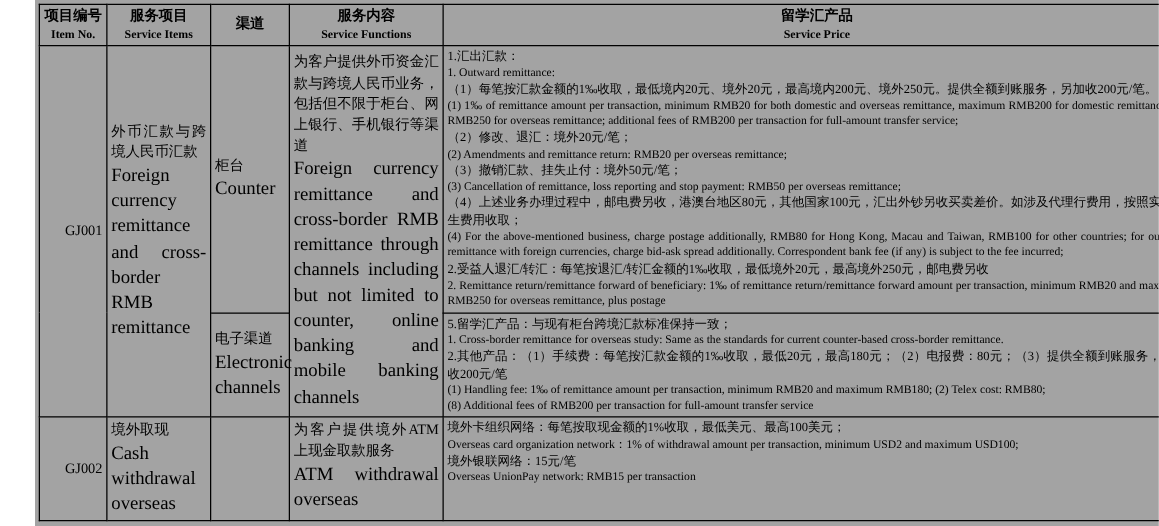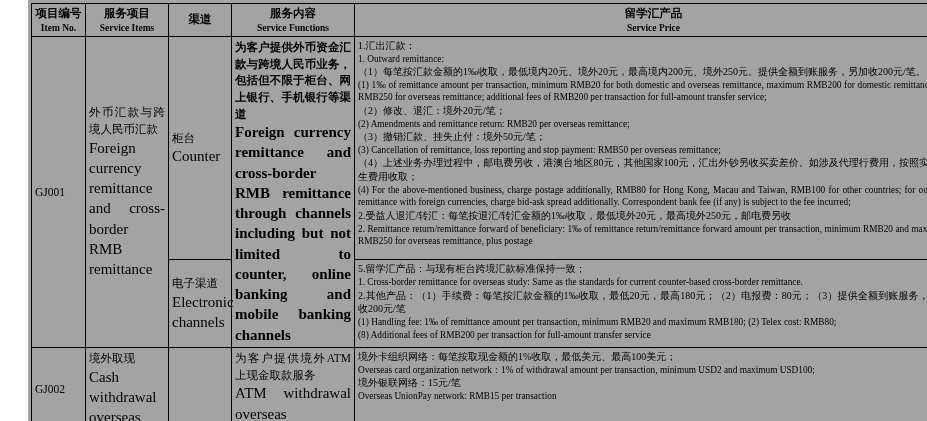--- a/index.html
+++ b/index.html
@@ -41,21 +41,21 @@
     display: block;
     line-height: 1.35;
   }
   .hdr .en {
     font-size: 9.5px;
     font-weight: bold;
     display: block;
     line-height: 1.3;
   }
   .code-cell {
-    text-align: left;
+    text-align: right;
     vertical-align: middle !important;
     font-size: 11.5px;
   }
   .cn-txt {
     font-size: 11.5px;
     line-height: 1.45;
     display: block;
   }
   .en-txt {
     font-size: 15px;
@@ -81,21 +81,20 @@
     text-justify: inter-ideograph;
   }
   .price-cell .en-line {
     font-size: 9.3px;
     line-height: 1.34;
     display: block;
     text-align: justify;
   }
   .svc-cell {
     padding-top: 6px;
-    font-weight: bold;
   }
   .pad-top {
     padding-top: 4px;
   }
 </style>
 </head>
 <body>
 
 <div class="page">
   <table class="fee-table">

